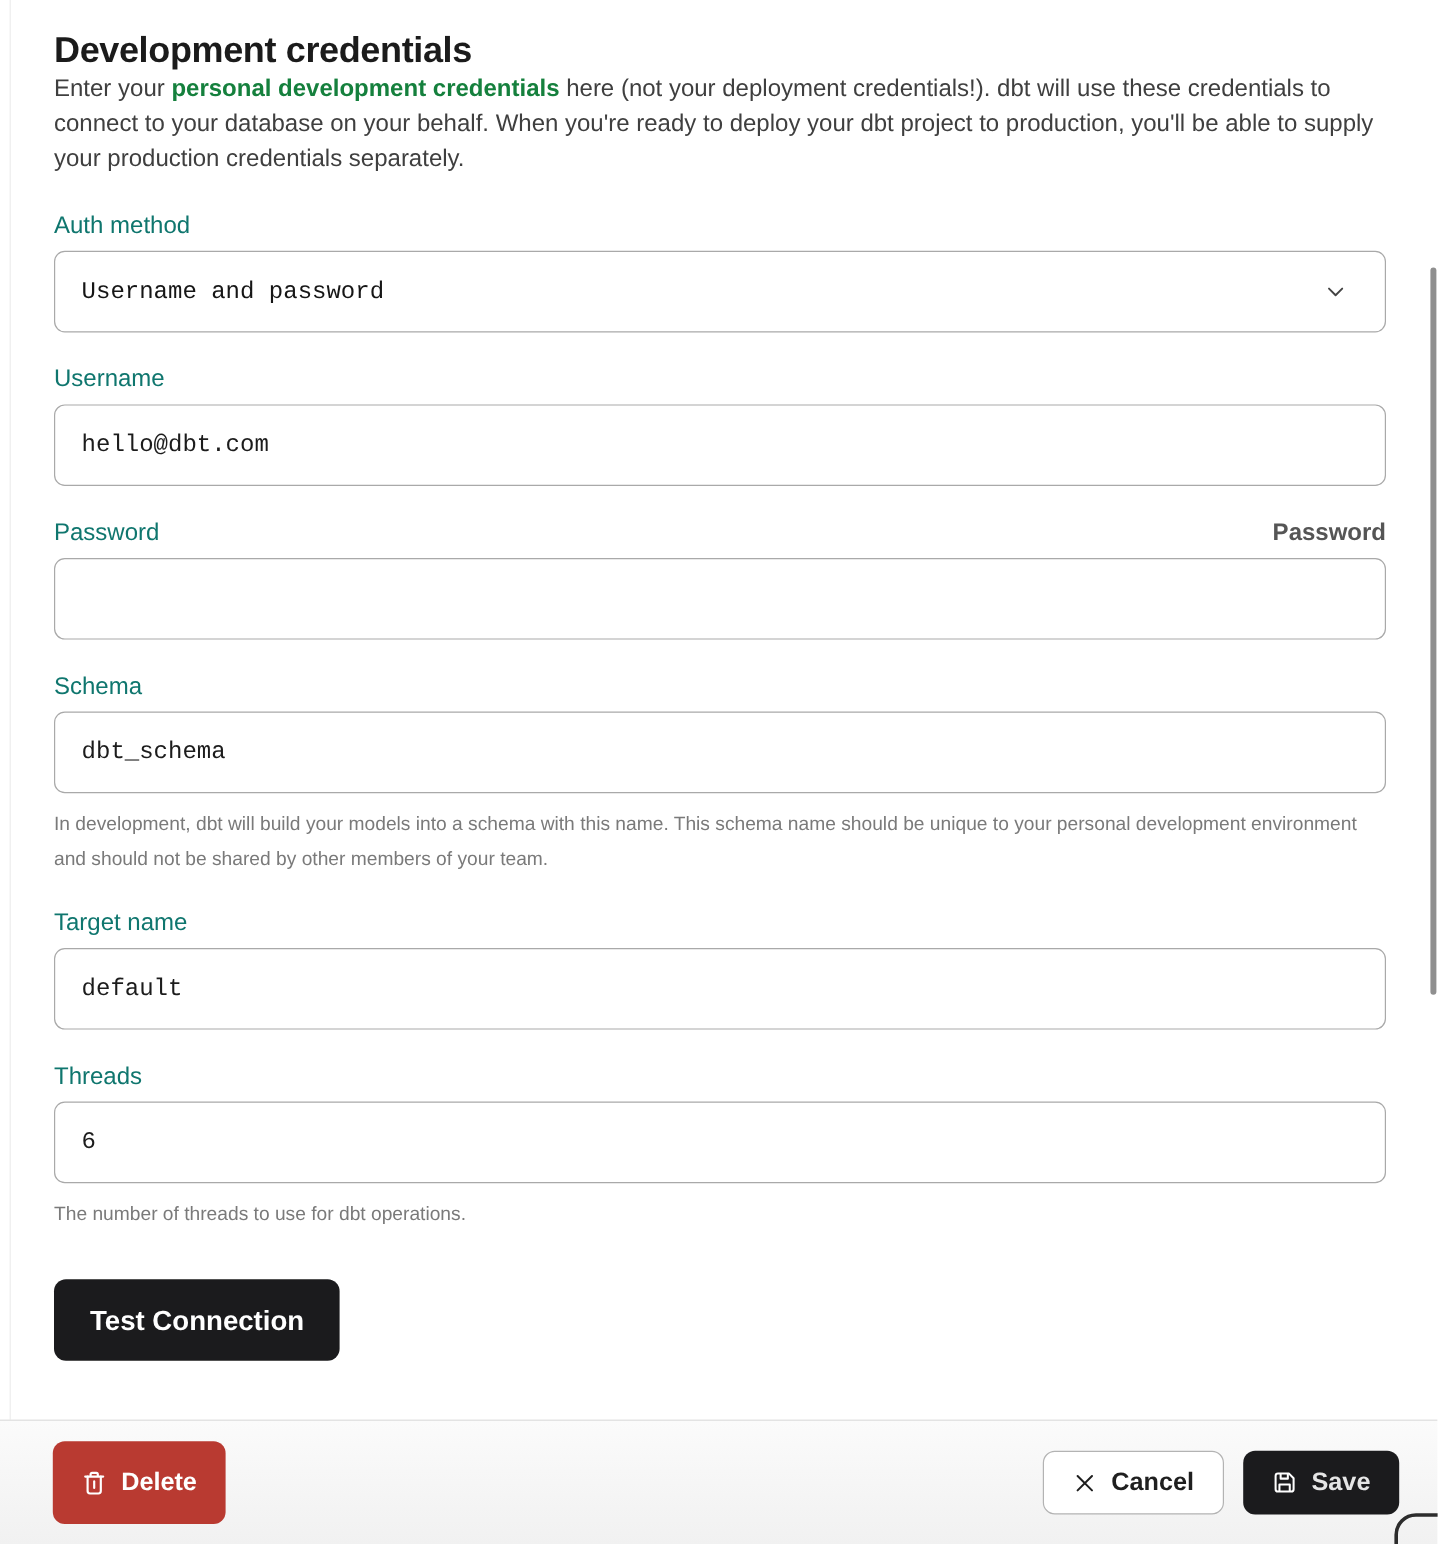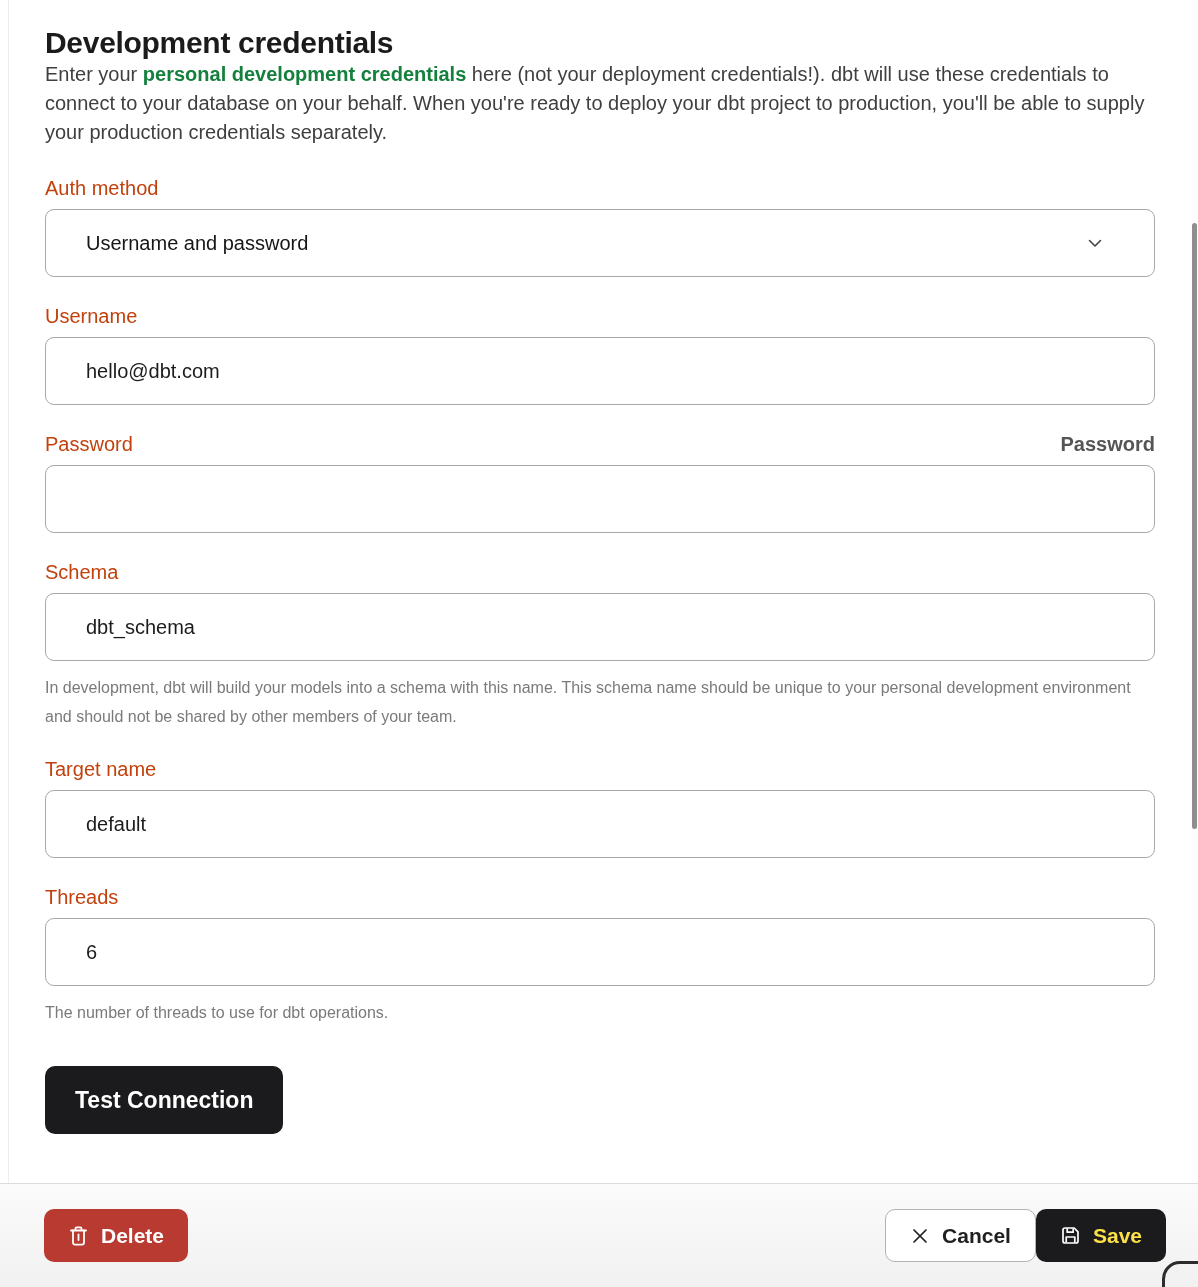--- a/index.html
+++ b/index.html
@@ -24,29 +24,29 @@
   }
   p.intro {
     font-size:20px; line-height:29px; color:#3f3f3f; margin-bottom:30px;
   }
   p.intro .b { font-weight:700; color:#15803d; }
   .field { margin-bottom:28px; }
   .label-row {
     display:flex; justify-content:space-between; align-items:baseline;
     margin-bottom:9px;
   }
-  .field-label { font-size:20px; font-weight:500; color:#c2410c; }
+  .field-label { font-size:20px; font-weight:500; color:#0f766e; }
   .optional-badge { font-size:20px; font-weight:600; color:#555555; }
   .text-input, .select-box {
     width:1110px; height:68px;
     border:1px solid #a9a9a9; border-radius:9px;
     background:#ffffff;
-    font-family:Liberation Sans, sans-serif;
+    font-family:Liberation Mono, monospace;
     font-size:20px; color:#1c1c1c;
-    padding:0 40px;
+    padding:0 22px;
     outline:none;
     display:block;
   }
   .select-box {
     display:flex; align-items:center; justify-content:space-between;
     cursor:pointer; font-weight:500; color:#161616;
   }
   .select-box .chevron { display:flex; align-items:center; margin-right:10px; }
   .help-text {
     font-size:16px; line-height:29px; color:#7a7a7a; margin-top:12px;
@@ -64,29 +64,29 @@
     font-size:23px;
   }
   .footer {
     position:absolute; left:0; right:0; bottom:0; height:104px;
     background:linear-gradient(180deg,#fbfbfb 0%,#f1f1f1 100%);
     border-top:1px solid #dcdcdc;
     display:flex; align-items:center; justify-content:space-between;
     padding:0 32px 0 44px;
   }
   .btn-delete {
-    background:#b93a31; color:#ffffff; height:53px; padding:0 24px; gap:12px;
+    background:#b93a31; color:#ffffff; height:69px; padding:0 24px; gap:12px;
   }
-  .footer-right { display:flex; align-items:center; }
+  .footer-right { display:flex; align-items:center; gap:16px; }
   .btn-cancel {
     background:#ffffff; color:#1f1f1f; height:53px; padding:0 24px; gap:12px;
     border:1px solid #b3b3b3;
   }
   .btn-save {
-    background:#1b1b1d; color:#fde047; height:53px; padding:0 24px; gap:12px;
+    background:#1b1b1d; color:#e5e5e5; height:53px; padding:0 24px; gap:12px;
   }
   .icon { display:inline-flex; align-items:center; }
   .scrollbar-thumb {
     position:absolute; top:223px; right:1px; width:5px; height:606px;
     background:#8f8f8f; border-radius:3px;
   }
   .corner-arc {
     position:absolute; right:-34px; bottom:-44px; width:70px; height:70px;
     border:3px solid #2c2c2c; border-radius:18px; background:transparent;
   }

